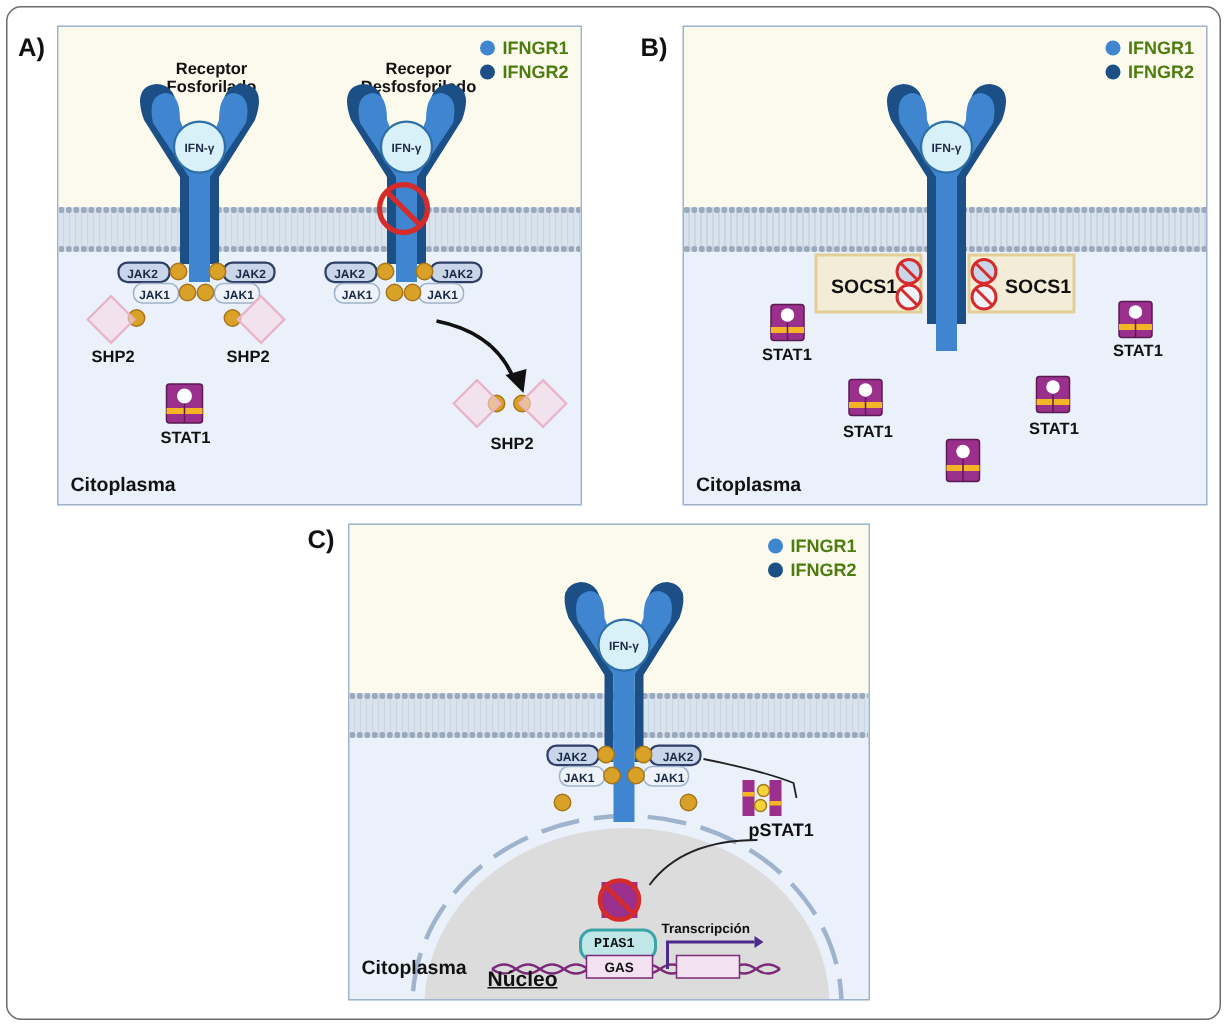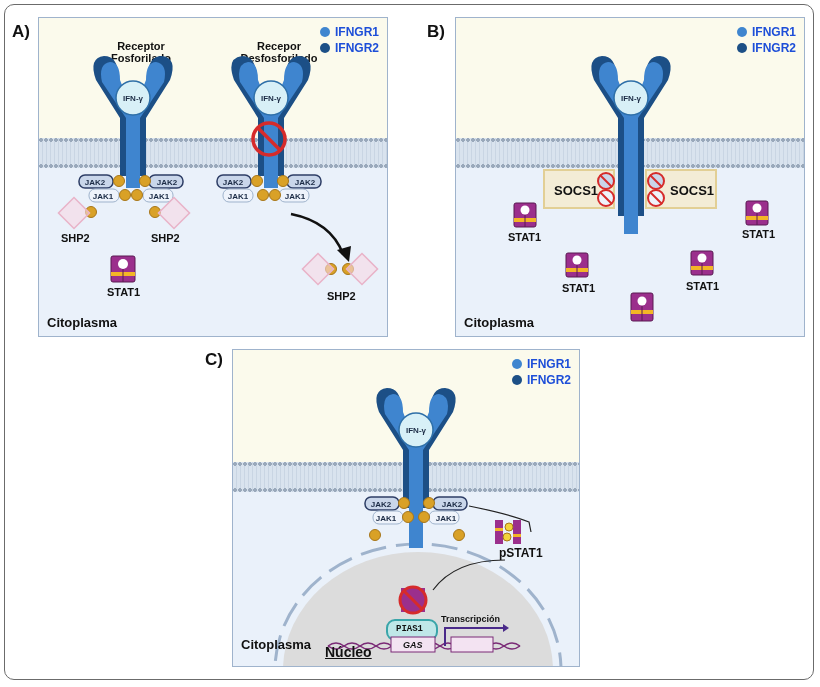--- a/index.html
+++ b/index.html
@@ -4,21 +4,21 @@
 <style>
   html,body{margin:0;padding:0;background:#fff;}
   body{width:820px;height:687px;position:relative;overflow:hidden;font-family:"Liberation Sans",sans-serif;}
   .outer{position:absolute;left:4px;top:4px;width:810px;height:676px;border:1.5px solid #6b6b6b;border-radius:10px;box-sizing:border-box;}
   .panel-letter{position:absolute;font-weight:bold;font-size:17px;color:#111;}
   .panel{position:absolute;border:1.5px solid #9fb3cc;box-sizing:border-box;overflow:hidden;background:#eaf1fa;}
   .extracell{position:absolute;left:0;top:0;width:100%;background:#fbfaec;}
   .membrane{position:absolute;left:0;width:100%;height:30px;background:repeating-linear-gradient(90deg,#d9e3ee 0 3px,#c9d5e3 3px 4px);}
   .membrane::before,.membrane::after{content:"";position:absolute;left:0;width:100%;height:4px;background:repeating-radial-gradient(circle at 2px 2px,#9aa9bb 0 2px,transparent 2px 4px);background-size:5px 4px;}
   .membrane::before{top:0}.membrane::after{bottom:0}
-  .legend{position:absolute;right:8px;top:6px;font-weight:bold;font-size:12px;color:#1d4ed8;}
+  .legend{position:absolute;right:8px;top:6px;font-weight:bold;font-size:12px;color:#4d7c0f;}
   .legend-row{display:flex;align-items:center;height:16px;}
   .dot{width:10px;height:10px;border-radius:50%;margin-right:5px;}
   .lbl{position:absolute;font-weight:bold;font-size:11px;color:#111;text-align:center;white-space:nowrap;}
   .cyto{position:absolute;left:8px;bottom:6px;font-weight:bold;font-size:13px;color:#111;}
   svg{position:absolute;left:0;top:0;}
 </style>
 </head>
 <body>
 
 <div class="outer"></div>
@@ -267,18 +267,18 @@
       <path d="M95,296 q8,6 16,0 t16,0 t16,0 t16,0 t16,0 t16,0 t16,0 t16,0 t16,0 t16,0 t16,0 t16,0"></path>
     </g>
     <rect x="154" y="270" width="50" height="20" rx="8" fill="#bfe7e8" stroke="#3aa5a9" stroke-width="2"></rect>
     <rect x="158" y="287" width="44" height="15" fill="#f3e3f2" stroke="#7a2a76"></rect>
     <rect x="218" y="287" width="42" height="15" fill="#f3e3f2" stroke="#7a2a76"></rect>
     <path d="M212,296 l0,-18 l58,0" fill="none" stroke="#4a2a8a" stroke-width="2"></path>
     <polygon points="270,274 276,278 270,282" fill="#4a2a8a"></polygon>
   </svg>
   <div class="lbl" style="left:266px;top:196px;font-size:12px;">pSTAT1</div>
   <div class="lbl" style="left:163px;top:274px;font-size:9px;font-family:Liberation Mono, monospace;">PIAS1</div>
-  <div class="lbl" style="left:170px;top:290px;font-size:9px;font-style:italic;">GAS</div>
+  <div class="lbl" style="left:170px;top:290px;font-size:9px;">GAS</div>
   <div class="lbl" style="left:227px;top:306px;font-size:9px;margin-top:44px;">ISGs</div>
   <div class="lbl" style="left:208px;top:264px;font-size:9px;">Transcripción</div>
   <div class="cyto" style="bottom:14px;">Citoplasma</div>
   <div class="lbl" style="left:92px;top:294px;font-size:14px;text-decoration:underline;">Núcleo</div>
 </div>
 
 </body></html>

